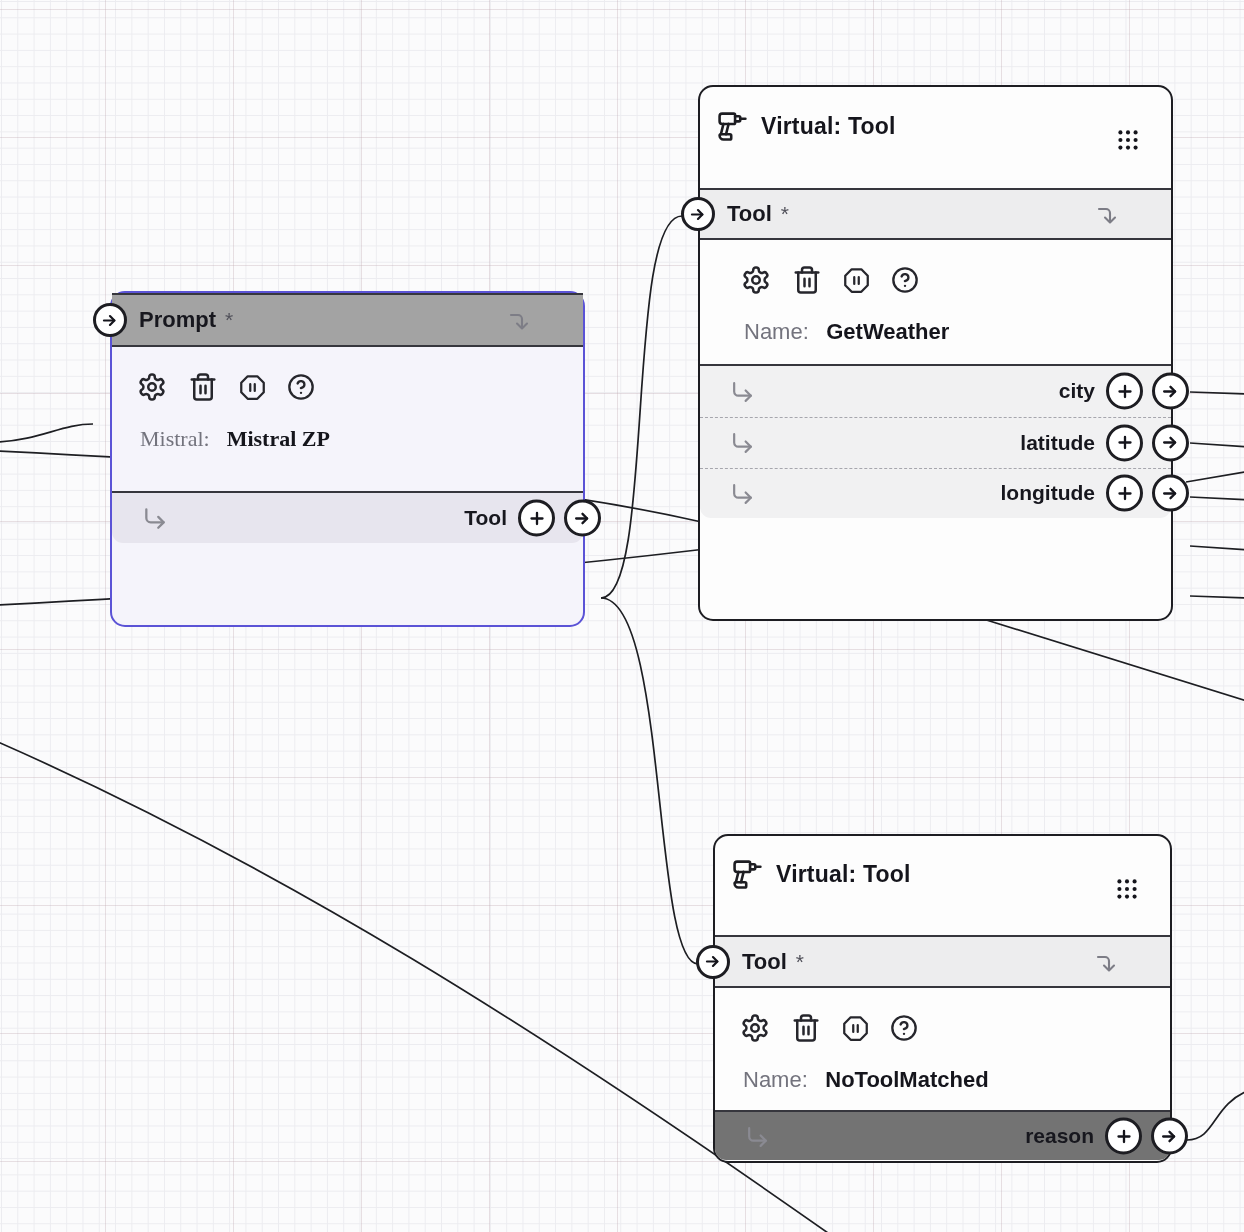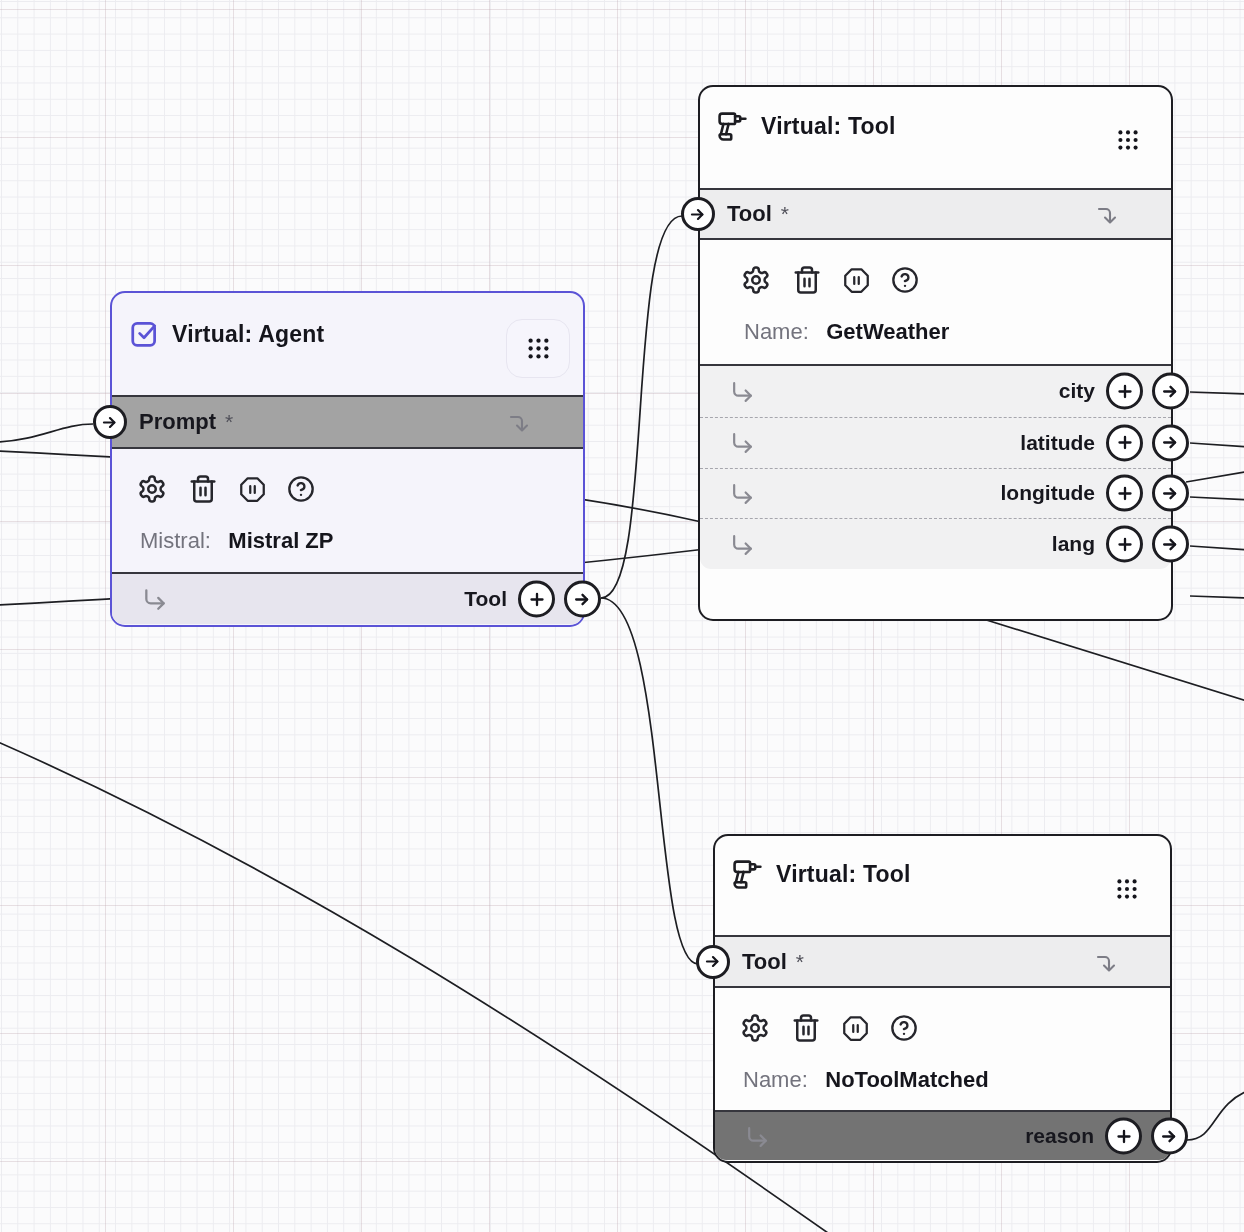--- a/index.html
+++ b/index.html
@@ -137,48 +137,35 @@
     <path d="M1186,482 L1250,471"></path>
     <path d="M1190,497 L1250,500"></path>
     <path d="M1190,546 L1250,550"></path>
     <path d="M1190,596 L1250,598"></path>
     <path d="M980,618 L1250,702"></path>
     <path d="M-2,742 C280,866 540,1030 838,1240"></path>
     <path d="M1187,1140 C1216,1140 1212,1104 1250,1090"></path>
   </svg>
 
   <div class="node agent" style="left:110px;top:291px;width:475px;height:336px;">
-    <div class="n-header" style="height:102px;padding-top:24px;">
-      <span class="hicon">
-          <svg class="ic" width="30" height="30" viewBox="0 0 24 24">
-            <use href="#i-square-check"></use>
-          </svg>
-        </span>
-      <span class="n-title">Virtual: Agent</span>
-      <span class="grip-btn" style="color:#15151c;">
-          <svg class="ic" width="27" height="27" viewBox="0 0 24 24">
-            <use href="#i-grip"></use>
-          </svg>
-        </span>
-    </div>
     <div class="iorow" style="height:54px;">
       <span class="circle c34 port-in">
           <svg width="19" height="19" viewBox="0 0 24 24">
             <use href="#i-arrow-right"></use>
           </svg>
         </span>
       <span class="rowlabel">Prompt</span>
       <span class="required">*</span>
       <span class="cdr-icon">
           <svg class="ic" width="24" height="24" viewBox="0 0 24 24">
             <use href="#i-corner-right-down"></use>
           </svg>
         </span>
     </div>
-    <div class="n-body" style="height:123px;">
+    <div class="n-body" style="height:144px;font-family:Liberation Serif, serif;">
       <div class="toolbar">
         <span class="tbtn">
             <svg class="ic" width="30" height="30" viewBox="0 0 24 24">
               <use href="#i-gear"></use>
             </svg>
           </span>
         <span class="tbtn">
             <svg class="ic" width="30" height="30" viewBox="0 0 24 24">
               <use href="#i-trash"></use>
             </svg>
@@ -323,38 +310,20 @@
             <svg width="20" height="20" viewBox="0 0 24 24">
               <use href="#i-plus"></use>
             </svg>
           </span>
         <span class="circle c36 circle-out">
             <svg width="20" height="20" viewBox="0 0 24 24">
               <use href="#i-arrow-right"></use>
             </svg>
           </span>
       </div>
-      <div class="outrow">
-        <span class="hook-icon">
-            <svg class="ic" width="25" height="25" viewBox="0 0 24 24">
-              <use href="#i-corner-down-right"></use>
-            </svg>
-          </span>
-        <span class="portlabel">lang</span>
-        <span class="circle c36 circle-plus">
-            <svg width="20" height="20" viewBox="0 0 24 24">
-              <use href="#i-plus"></use>
-            </svg>
-          </span>
-        <span class="circle c36 circle-out">
-            <svg width="20" height="20" viewBox="0 0 24 24">
-              <use href="#i-arrow-right"></use>
-            </svg>
-          </span>
-      </div>
     </div>
   </div>
 
   <div class="node" style="left:713px;top:834px;width:459px;height:329px;">
     <div class="n-header" style="height:99px;padding-top:22px;">
       <span class="hicon">
           <svg class="ic" width="31" height="31" viewBox="0 0 24 24">
             <use href="#i-drill"></use>
           </svg>
         </span>

